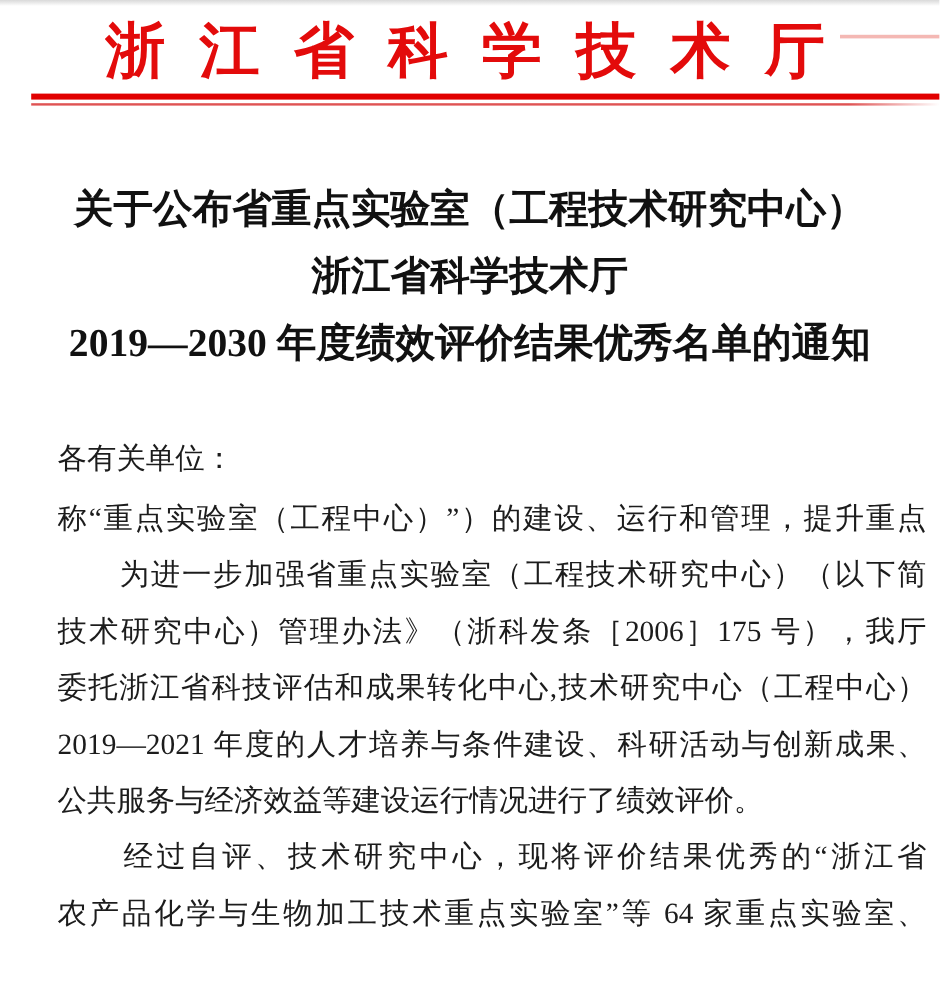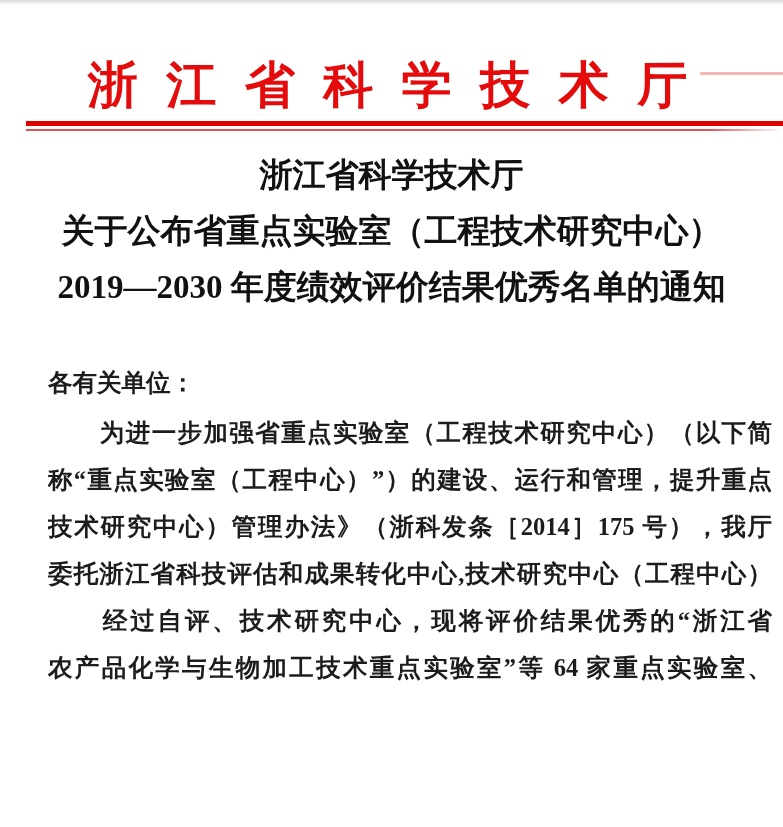--- a/index.html
+++ b/index.html
@@ -23,21 +23,20 @@
     top: 0; left: 0; right: 0;
     height: 5px;
     background: linear-gradient(#d9d9d9, rgba(255,255,255,0));
   }
   
   .letterhead {
     position: absolute;
     top: 0; left: 0; right: 0;
     height: 90px;
     text-align: center;
-    margin-top: 43px;
   }
   .agency-name {
     padding-top: 13px;
     font-size: 50px;
     line-height: 58px;
     font-weight: bold;
     color: #e30b0b;
     letter-spacing: 8px;
     white-space: nowrap;
   }
@@ -82,21 +81,20 @@
     width: 724px;
     font-size: 24.5px;
     line-height: 47px;
     color: #1c1c1c;
   }
   .b-line {
     text-align: justify;
     text-align-last: justify;
     height: 47px;
     overflow: hidden;
-    font-weight: bold;
   }
   .b-line.no-stretch {
     text-align: left;
     text-align-last: left;
   }
   .para-1 { margin-top: 3px; }
 </style>
 </head>
 <body>
 
@@ -105,34 +103,36 @@
   <div class="scan-shade"></div>
 
   <div class="letterhead">
     <div class="agency-name">浙 江 省 科 学 技 术 厅</div>
     <div class="artifact-line"></div>
     <div class="rule-thick"></div>
     <div class="rule-thin"></div>
   </div>
 
   <div class="doc-title">
+    <div class="t-line">关于公布省重点实验室（工程技术研究中心）</div>
     <div class="t-line">浙江省科学技术厅</div>
-    <div class="t-line">关于公布省重点实验室（工程技术研究中心）</div>
     <div class="t-line">2019—2030 年度绩效评价结果优秀名单的通知</div>
   </div>
 
   <div class="doc-body">
 
     <div class="b-line no-stretch">各有关单位：</div>
 
     <div class="para-1">
+      <div class="b-line">称“重点实验室（工程中心）”）的建设、运行和管理，提升重点</div>
       <div class="b-line">　　为进一步加强省重点实验室（工程技术研究中心）（以下简</div>
-      <div class="b-line">称“重点实验室（工程中心）”）的建设、运行和管理，提升重点</div>
-      <div class="b-line">技术研究中心）管理办法》（浙科发条［2014］175 号），我厅</div>
+      <div class="b-line">技术研究中心）管理办法》（浙科发条［2006］175 号），我厅</div>
       <div class="b-line">委托浙江省科技评估和成果转化中心,技术研究中心（工程中心）</div>
+      <div class="b-line">2019—2021 年度的人才培养与条件建设、科研活动与创新成果、</div>
+      <div class="b-line no-stretch">公共服务与经济效益等建设运行情况进行了绩效评价。</div>
     </div>
 
     <div class="para-2">
       <div class="b-line">　　经过自评、技术研究中心，现将评价结果优秀的“浙江省</div>
       <div class="b-line">农产品化学与生物加工技术重点实验室”等 64 家重点实验室、</div>
     </div>
 
   </div>
 
 </div>

